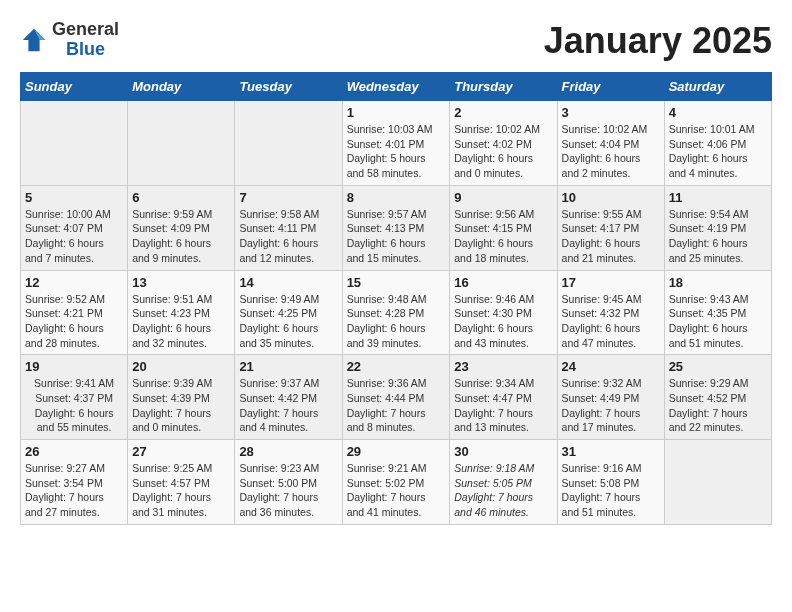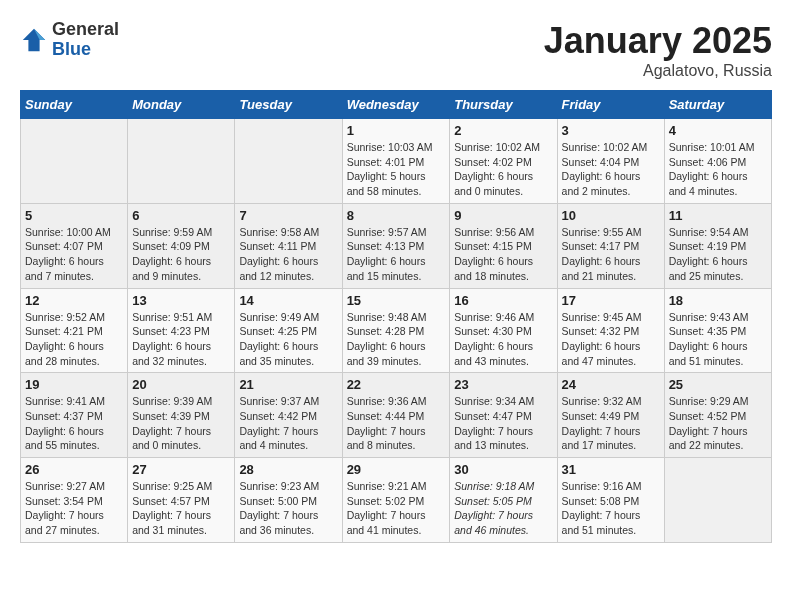--- a/index.html
+++ b/index.html
@@ -13,20 +13,21 @@
     .header {
       display: flex;
       justify-content: space-between;
       align-items: flex-start;
       margin-bottom: 10px;
     }
     .logo {
       display: flex;
       align-items: center;
       gap: 4px;
+      text-align: center;
     }
     .logo-text {
       font-size: 18px;
       font-weight: bold;
       line-height: 1.1;
     }
     .logo-general { color: #333; }
     .logo-blue { color: #1a5fa8; }
     .logo-icon {
       width: 28px;
@@ -96,21 +97,20 @@
       <polygon points="20,4 36,20 28,20 28,36 12,36 12,20 4,20" fill="#1a5fa8"></polygon>
       <polygon points="20,4 36,20 28,20" fill="#4a9fd4"></polygon>
     </svg>
     <div class="logo-text">
       <span class="logo-general">General</span><br>
       <span class="logo-blue">Blue</span>
     </div>
   </div>
   <div class="title-block">
     <div class="month-title">January 2025</div>
-    <div class="subtitle">Agalatovo, Russia</div>
   </div>
 </div>
 
 <table class="calendar">
   <thead>
     <tr>
     <th>Sunday</th>
         <th>Monday</th>
         <th>Tuesday</th>
         <th>Wednesday</th>
@@ -233,21 +233,21 @@
         <td>
           <span class="day-number">18</span>
           <div class="day-info" style="white-space: pre-line;">Sunrise: 9:43 AM
 Sunset: 4:35 PM
 Daylight: 6 hours and 51 minutes.</div>
         </td>
       </tr>
       <tr>
         <td>
           <span class="day-number">19</span>
-          <div class="day-info" style="white-space: pre-line;">Sunrise: 9:41 AM
+          <div class="day-info" style="white-space: pre-line; text-align: center;">Sunrise: 9:41 AM
 Sunset: 4:37 PM
 Daylight: 6 hours and 55 minutes.</div>
         </td>
         <td>
           <span class="day-number">20</span>
           <div class="day-info" style="white-space: pre-line;">Sunrise: 9:39 AM
 Sunset: 4:39 PM
 Daylight: 7 hours and 0 minutes.</div>
         </td>
         <td>

